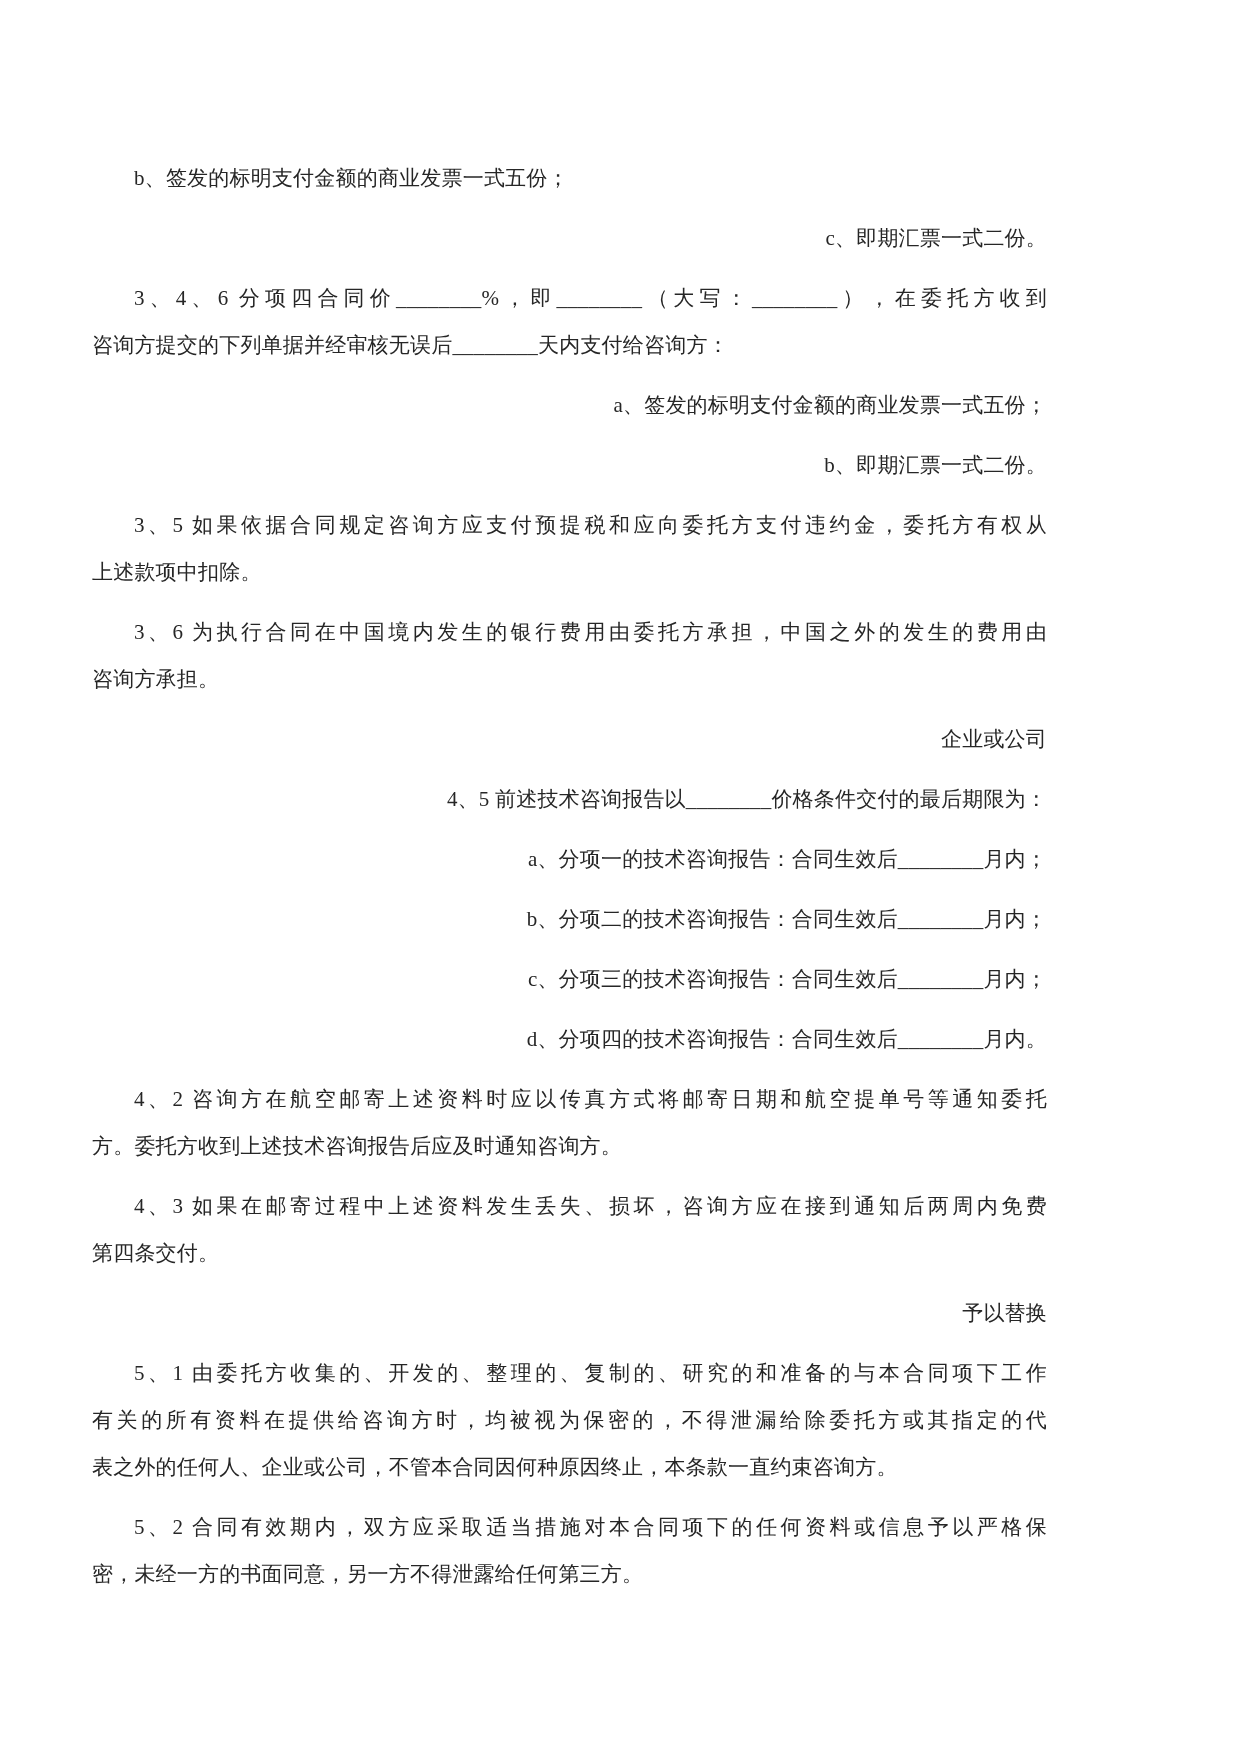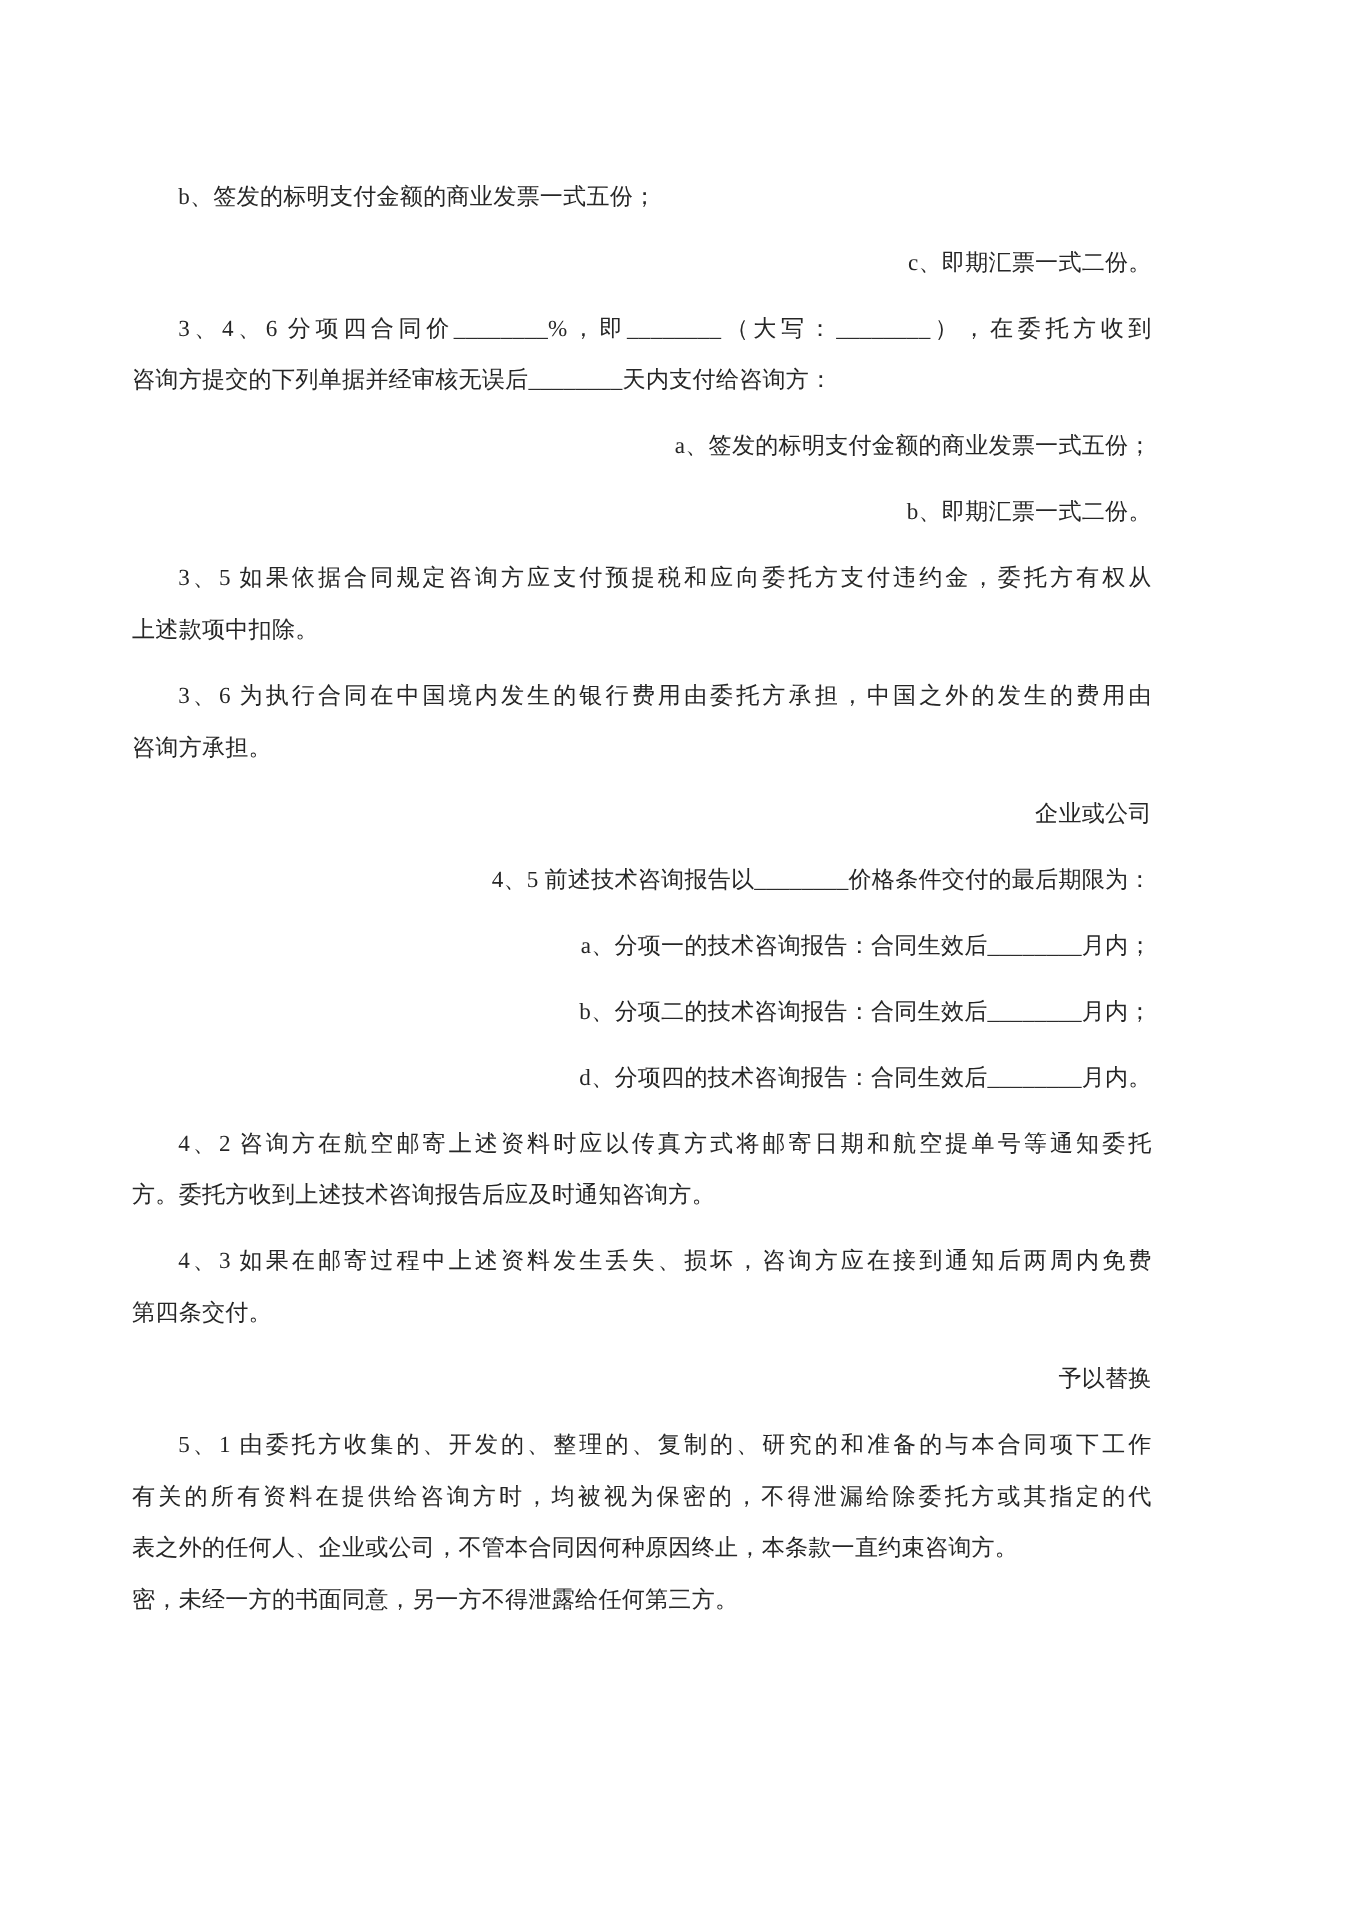--- a/index.html
+++ b/index.html
@@ -2,21 +2,21 @@
 <html><head>
 <meta charset="utf-8">
 <style>
   html,body{margin:0;padding:0;background:#ffffff;}
   .page{
     position:relative;
     width:1240px;
     height:1753px;
     background:#ffffff;
     box-sizing:border-box;
-    padding:155px 193px 0 120px;
+    padding:155px 193px 0 92px;
     font-family:"Liberation Serif","DejaVu Serif",serif;
     font-size:21px;
     letter-spacing:0.2px;
     color:#262626;
     overflow:hidden;
   }
   .ln{
     line-height:47px;
     height:47px;
     overflow:hidden;
@@ -44,23 +44,25 @@
   <div class="ln indent gap">a、签发的标明支付金额的商业发票一式五份；</div>
   <div class="ln indent gap">b、即期汇票一式二份。</div>
   <div class="ln indent gap jf">3、5 如果依据合同规定咨询方应支付预提税和应向委托方支付违约金，委托方有权从</div>
   <div class="ln">上述款项中扣除。</div>
   <div class="ln indent gap jf">3、6 为执行合同在中国境内发生的银行费用由委托方承担，中国之外的发生的费用由</div>
   <div class="ln">咨询方承担。</div>
   <div class="ln indent gap">企业或公司</div>
   <div class="ln indent gap">4、5 前述技术咨询报告以________价格条件交付的最后期限为：</div>
   <div class="ln indent gap">a、分项一的技术咨询报告：合同生效后________月内；</div>
   <div class="ln indent gap">b、分项二的技术咨询报告：合同生效后________月内；</div>
+  <div class="ln indent gap">c、分项三的技术咨询报告：合同生效后________月内；</div>
   <div class="ln indent gap">d、分项四的技术咨询报告：合同生效后________月内。</div>
   <div class="ln indent gap jf">4、2 咨询方在航空邮寄上述资料时应以传真方式将邮寄日期和航空提单号等通知委托</div>
   <div class="ln">方。委托方收到上述技术咨询报告后应及时通知咨询方。</div>
   <div class="ln indent gap jf">4、3 如果在邮寄过程中上述资料发生丢失、损坏，咨询方应在接到通知后两周内免费</div>
   <div class="ln">第四条交付。</div>
   <div class="ln indent gap">予以替换</div>
   <div class="ln indent gap jf">5、1 由委托方收集的、开发的、整理的、复制的、研究的和准备的与本合同项下工作</div>
   <div class="ln jf">有关的所有资料在提供给咨询方时，均被视为保密的，不得泄漏给除委托方或其指定的代</div>
   <div class="ln">表之外的任何人、企业或公司，不管本合同因何种原因终止，本条款一直约束咨询方。</div>
+  <div class="ln indent gap jf">5、2 合同有效期内，双方应采取适当措施对本合同项下的任何资料或信息予以严格保</div>
   <div class="ln">密，未经一方的书面同意，另一方不得泄露给任何第三方。</div>
 </div>
 
 </body></html>

